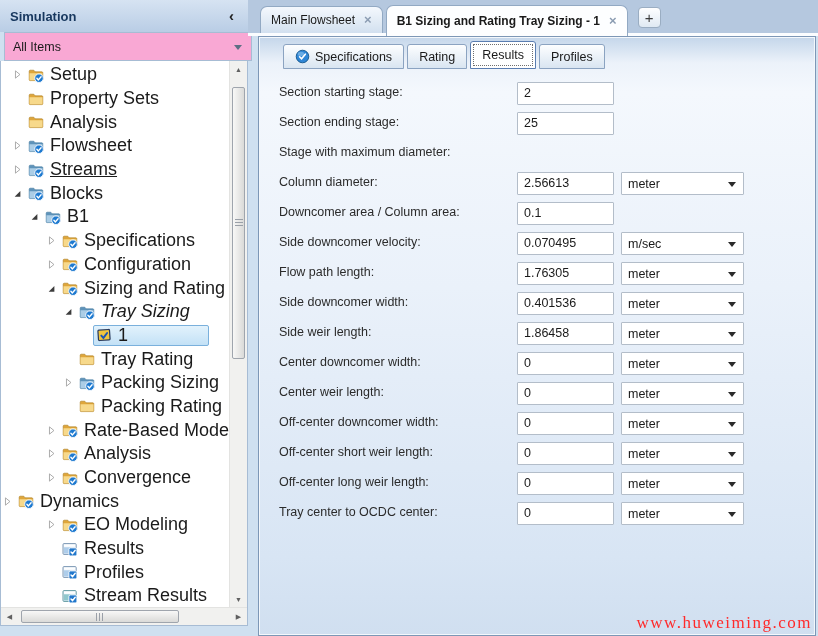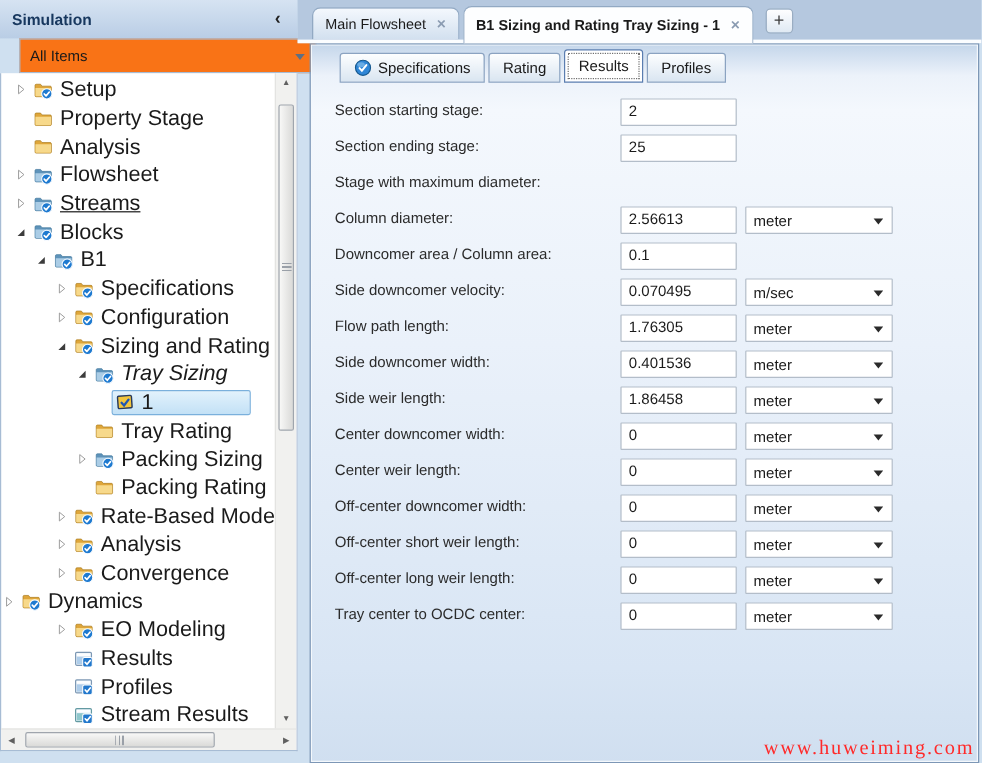--- a/index.html
+++ b/index.html
@@ -17,22 +17,22 @@
     position:absolute; left:0; top:0; width:248px; height:32px;
     background:linear-gradient(#d6e3f2,#b9cde5);
     display:flex; align-items:center;
   }
   .sidebar-title { font-size:13px; font-weight:bold; color:#17375e; padding-left:10px; }
   .collapse-chevron {
     position:absolute; right:14px; top:6px; font-size:15px; font-weight:bold; color:#222;
     cursor:pointer; line-height:20px;
   }
   .filter-row {
-    position:absolute; left:16px; top:32px; width:248px; height:29px;
-    background:#f97316; border:1px solid #a7bcd4;
+    position:absolute; left:4px; top:32px; width:248px; height:29px;
+    background:#f9a8d4; border:1px solid #a7bcd4;
     display:flex; align-items:center; padding-left:8px; font-size:12.5px;
   }
   .filter-caret {
     position:absolute; right:9px; top:12px; width:0; height:0;
     border-left:4px solid transparent; border-right:4px solid transparent;
     border-top:5px solid #5d6f84;
   }
   .tree-wrap {
     position:absolute; left:0; top:61px; width:248px; height:565px;
     background:#ffffff; border:1px solid #a7bcd4; border-top:none;
@@ -187,21 +187,21 @@
             <span class="tree-label">Setup</span>
           </span>
         </div>
         <div class="tree-row" style="padding-left: 10px;">
           <span class="expander"></span>
           <span class="tree-core">
             <span class="tree-icon"><svg viewBox="0 0 16 16">
                 <path d="M1.2 4.1c0-.5.4-.9.9-.9h3.7l1.2 1.6h6.9c.5 0 .9.4.9.9v7c0 .5-.4.9-.9.9H2.1c-.5 0-.9-.4-.9-.9z" fill="#dfa63a" stroke="#ab7d22" stroke-width="0.6"></path>
                 <path d="M1.5 6.3h13v6.3c0 .4-.3.7-.7.7H2.2c-.4 0-.7-.3-.7-.7z" fill="#f7d98b"></path>
               </svg></span>
-            <span class="tree-label">Property Stage</span>
+            <span class="tree-label">Property Sets</span>
           </span>
         </div>
         <div class="tree-row" style="padding-left: 10px;">
           <span class="expander"></span>
           <span class="tree-core">
             <span class="tree-icon"><svg viewBox="0 0 16 16">
                 <path d="M1.2 4.1c0-.5.4-.9.9-.9h3.7l1.2 1.6h6.9c.5 0 .9.4.9.9v7c0 .5-.4.9-.9.9H2.1c-.5 0-.9-.4-.9-.9z" fill="#dfa63a" stroke="#ab7d22" stroke-width="0.6"></path>
                 <path d="M1.5 6.3h13v6.3c0 .4-.3.7-.7.7H2.2c-.4 0-.7-.3-.7-.7z" fill="#f7d98b"></path>
               </svg></span>
             <span class="tree-label">Analysis</span>

